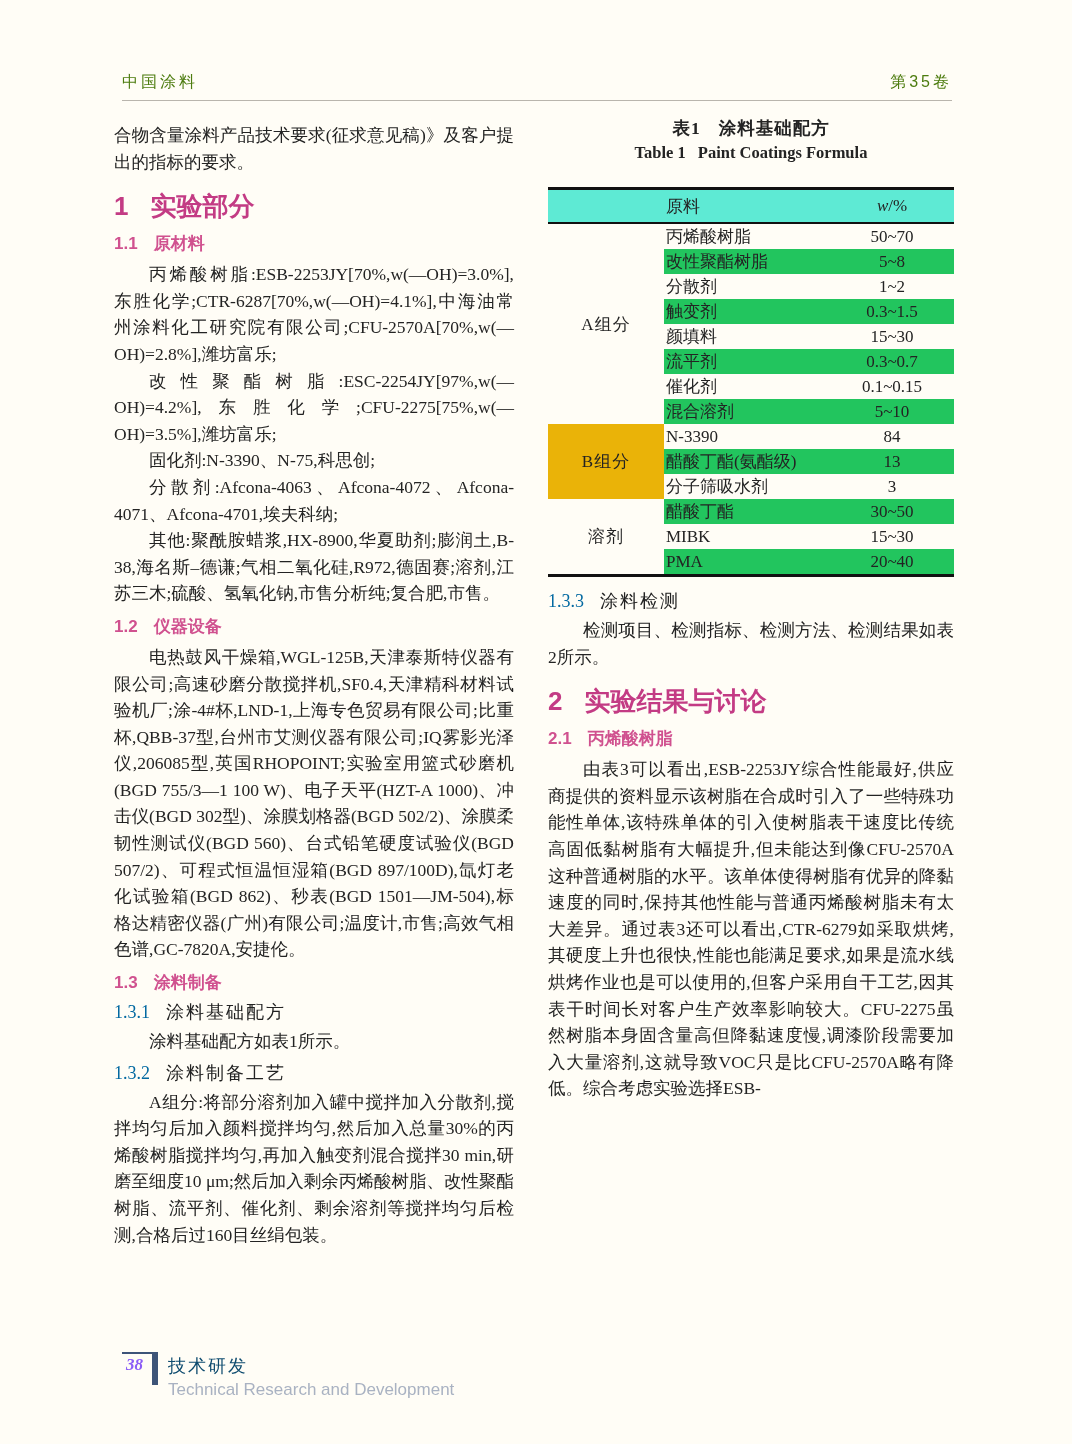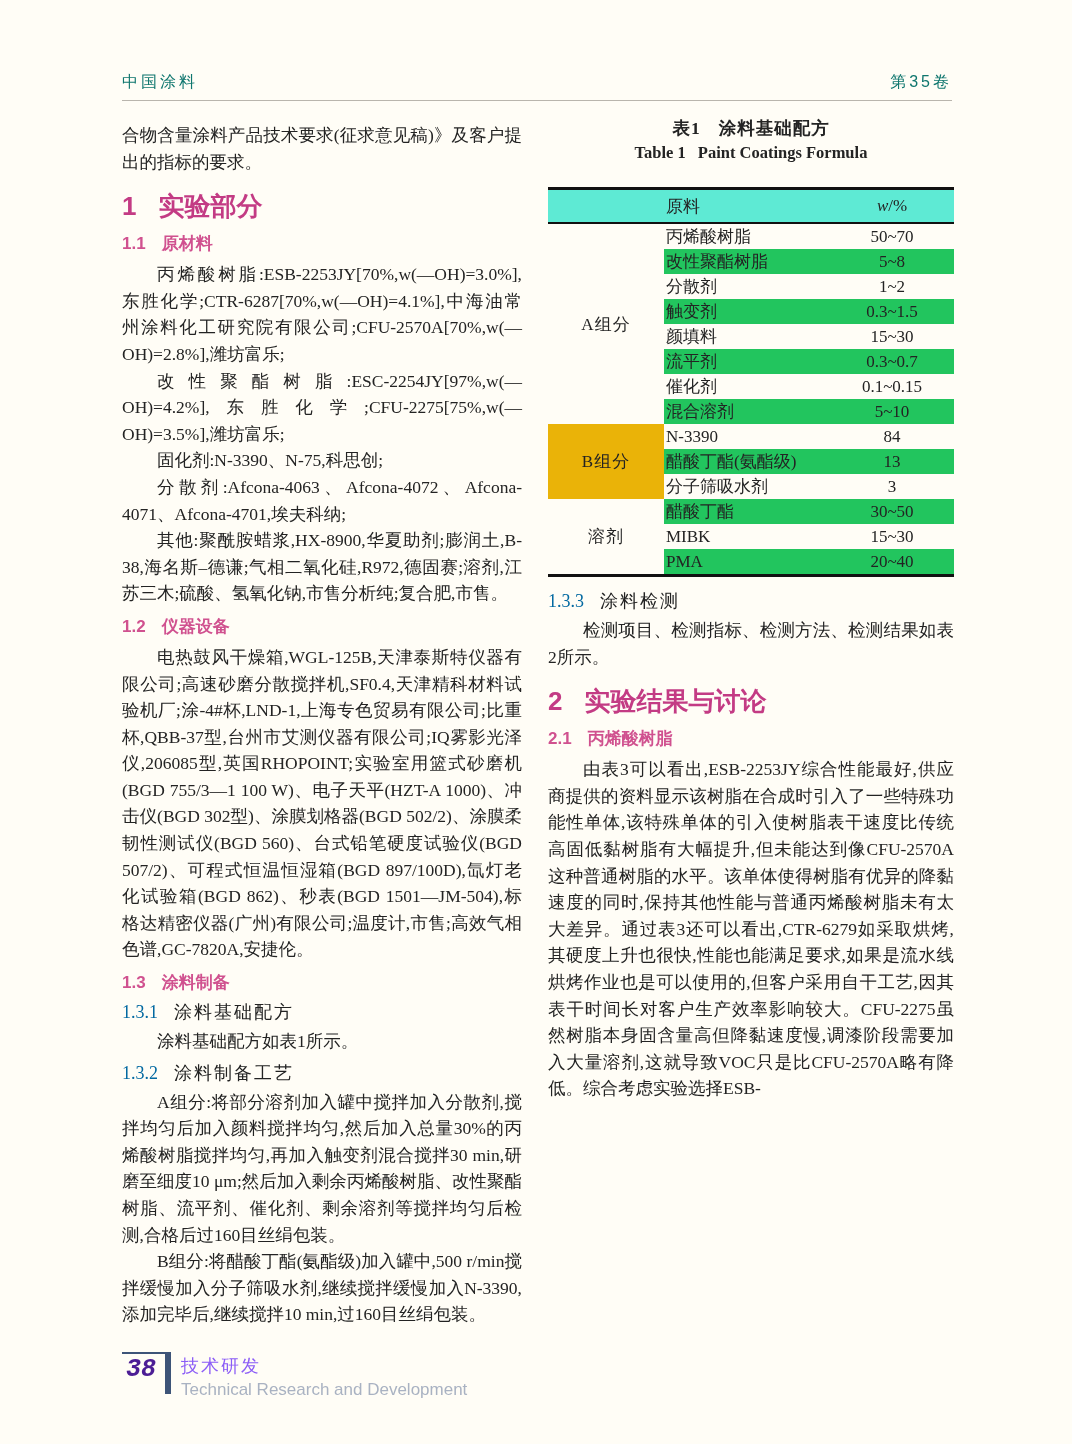--- a/index.html
+++ b/index.html
@@ -11,25 +11,25 @@
     overflow:hidden;
     font-family:"Liberation Serif","DejaVu Serif",serif;
     color:#232323;
   }
   
   .running-header{
     position:absolute;left:122px;top:72px;width:830px;
     display:flex;justify-content:space-between;align-items:flex-end;
     padding-bottom:7px;border-bottom:1.5px solid #b9b5ad;
     font-family:"Liberation Sans","DejaVu Sans",sans-serif;
-    font-size:16px;color:#0f766e;letter-spacing:3px;
+    font-size:16px;color:#4d7c0f;letter-spacing:3px;
   }
   
   .col{position:absolute;top:122px;}
-  .col-left{left:122px;width:400px;}
+  .col-left{left:114px;width:400px;}
   .col-right{left:548px;width:406px;top:114px;}
   p.body{
     margin:0;font-size:17.5px;line-height:26.6px;
     text-align:justify;text-justify:inter-character;
   }
   p.ind{text-indent:2em;}
   
   .h1{
     margin:14px 0 8px 0;
     font-family:"Liberation Sans","DejaVu Sans",sans-serif;
@@ -80,28 +80,28 @@
   th.vcol .wi{font-style:italic;font-family:"Liberation Serif",serif;}
   
   .footer{
     position:absolute;left:122px;top:1352px;
     display:flex;align-items:flex-start;
   }
   .pageno-box{
     border-top:2.5px solid #3d5478;
     border-right:6px solid #3d5478;
     padding:1px 9px 10px 4px;
-    font-family:Liberation Mono, monospace;
+    font-family:Liberation Serif, serif;
     font-style:italic;font-weight:bold;
-    font-size:25px;color:#4c1d95;
+    font-size:17px;color:#8b5cf6;
   }
   .footer-labels{margin-left:10px;padding-top:2px;}
   .f-cn{
     font-family:"Liberation Sans","DejaVu Sans",sans-serif;
-    font-size:18px;color:#8b5cf6;letter-spacing:2px;
+    font-size:18px;color:#0c4a6e;letter-spacing:2px;
   }
   .f-en{
     font-family:"Liberation Sans","DejaVu Sans",sans-serif;
     font-size:17px;color:#a9b2c2;margin-top:2px;
   }
   .spacer-6{height:6px;}
 </style>
 </head>
 <body>
 
@@ -149,21 +149,20 @@
     </div>
 
     <p class="body ind">涂料基础配方如表1所示。</p>
 
     <div class="h3">
       <span class="num">1.3.2</span>
       <span class="t3">涂料制备工艺</span>
     </div>
 
     <p class="body ind">A组分:将部分溶剂加入罐中搅拌加入分散剂,搅拌均匀后加入颜料搅拌均匀,然后加入总量30%的丙烯酸树脂搅拌均匀,再加入触变剂混合搅拌30 min,研磨至细度10 μm;然后加入剩余丙烯酸树脂、改性聚酯树脂、流平剂、催化剂、剩余溶剂等搅拌均匀后检测,合格后过160目丝绢包装。</p>
-    <p class="body ind">B组分:将醋酸丁酯(氨酯级)加入罐中,500 r/min搅拌缓慢加入分子筛吸水剂,继续搅拌缓慢加入N-3390,添加完毕后,继续搅拌10 min,过160目丝绢包装。</p>
   </div>
 
   <div class="col col-right">
 
     <div class="tbl-captions">
       <div class="cap-cn">
         <span>表1</span><span class="cap-gap"></span><span>涂料基础配方</span>
       </div>
       <div class="cap-en">
         <span>Table 1</span><span class="cap-gap"></span><span>Paint Coatings Formula</span>

